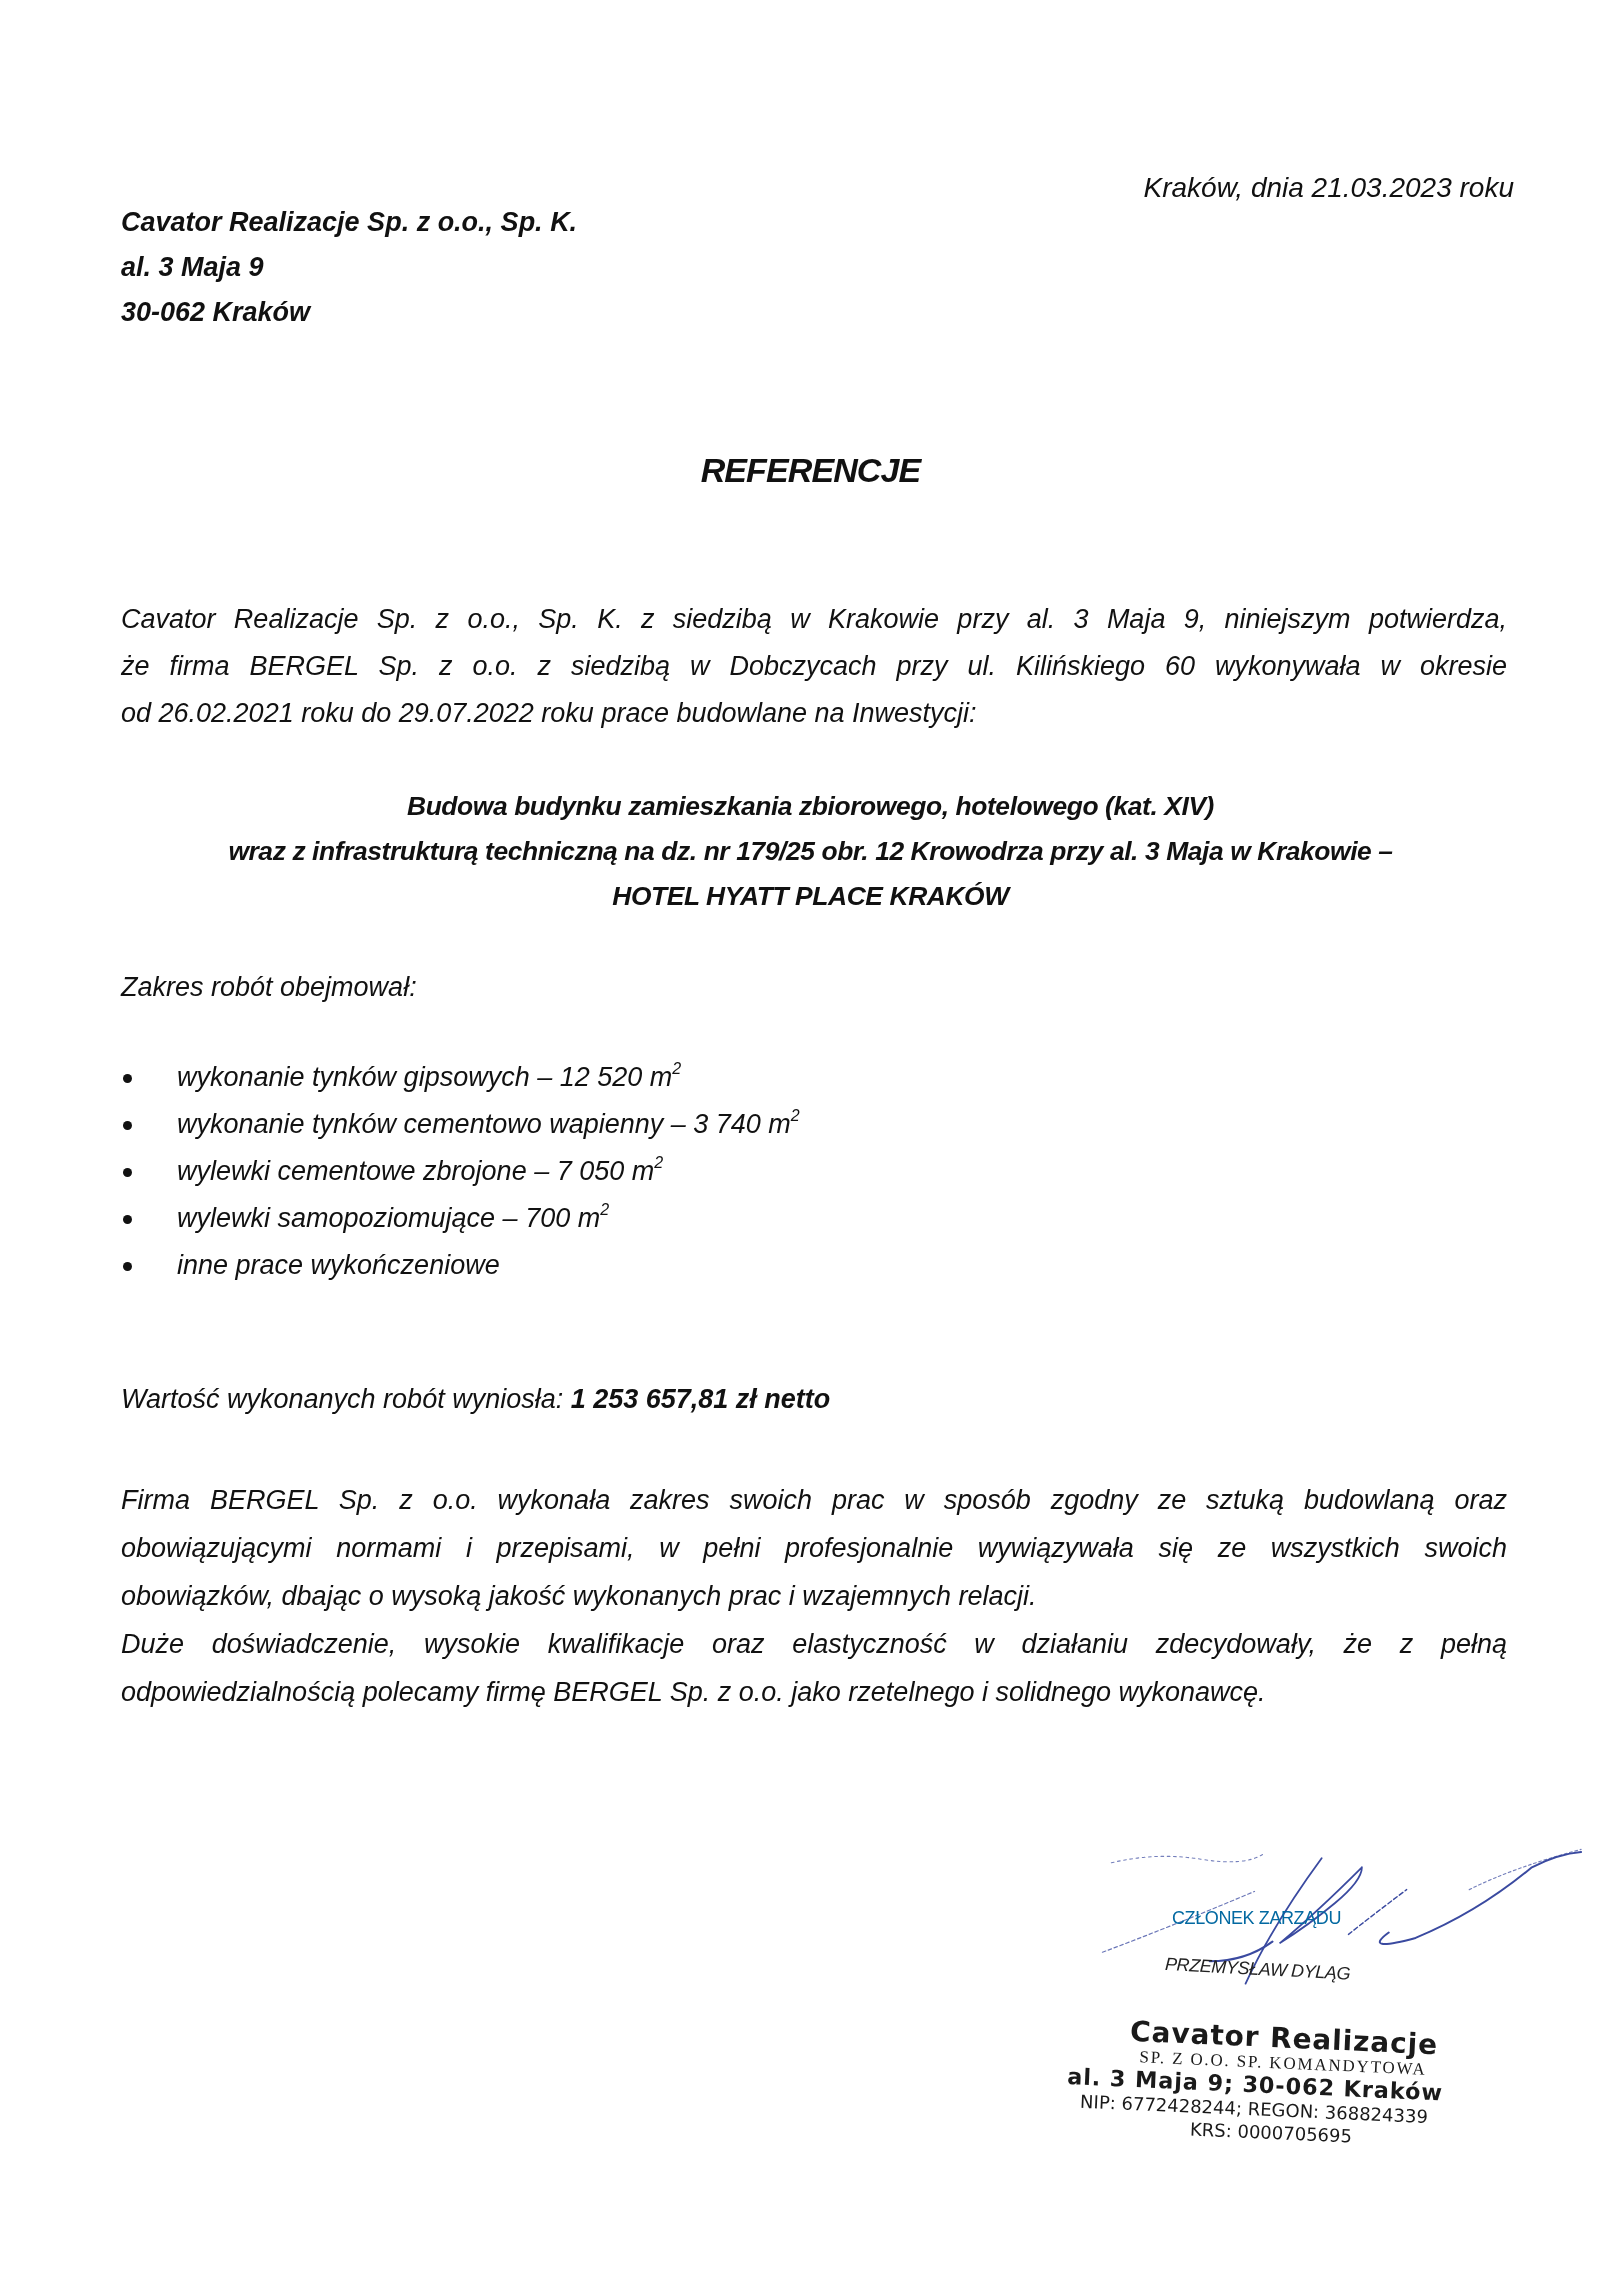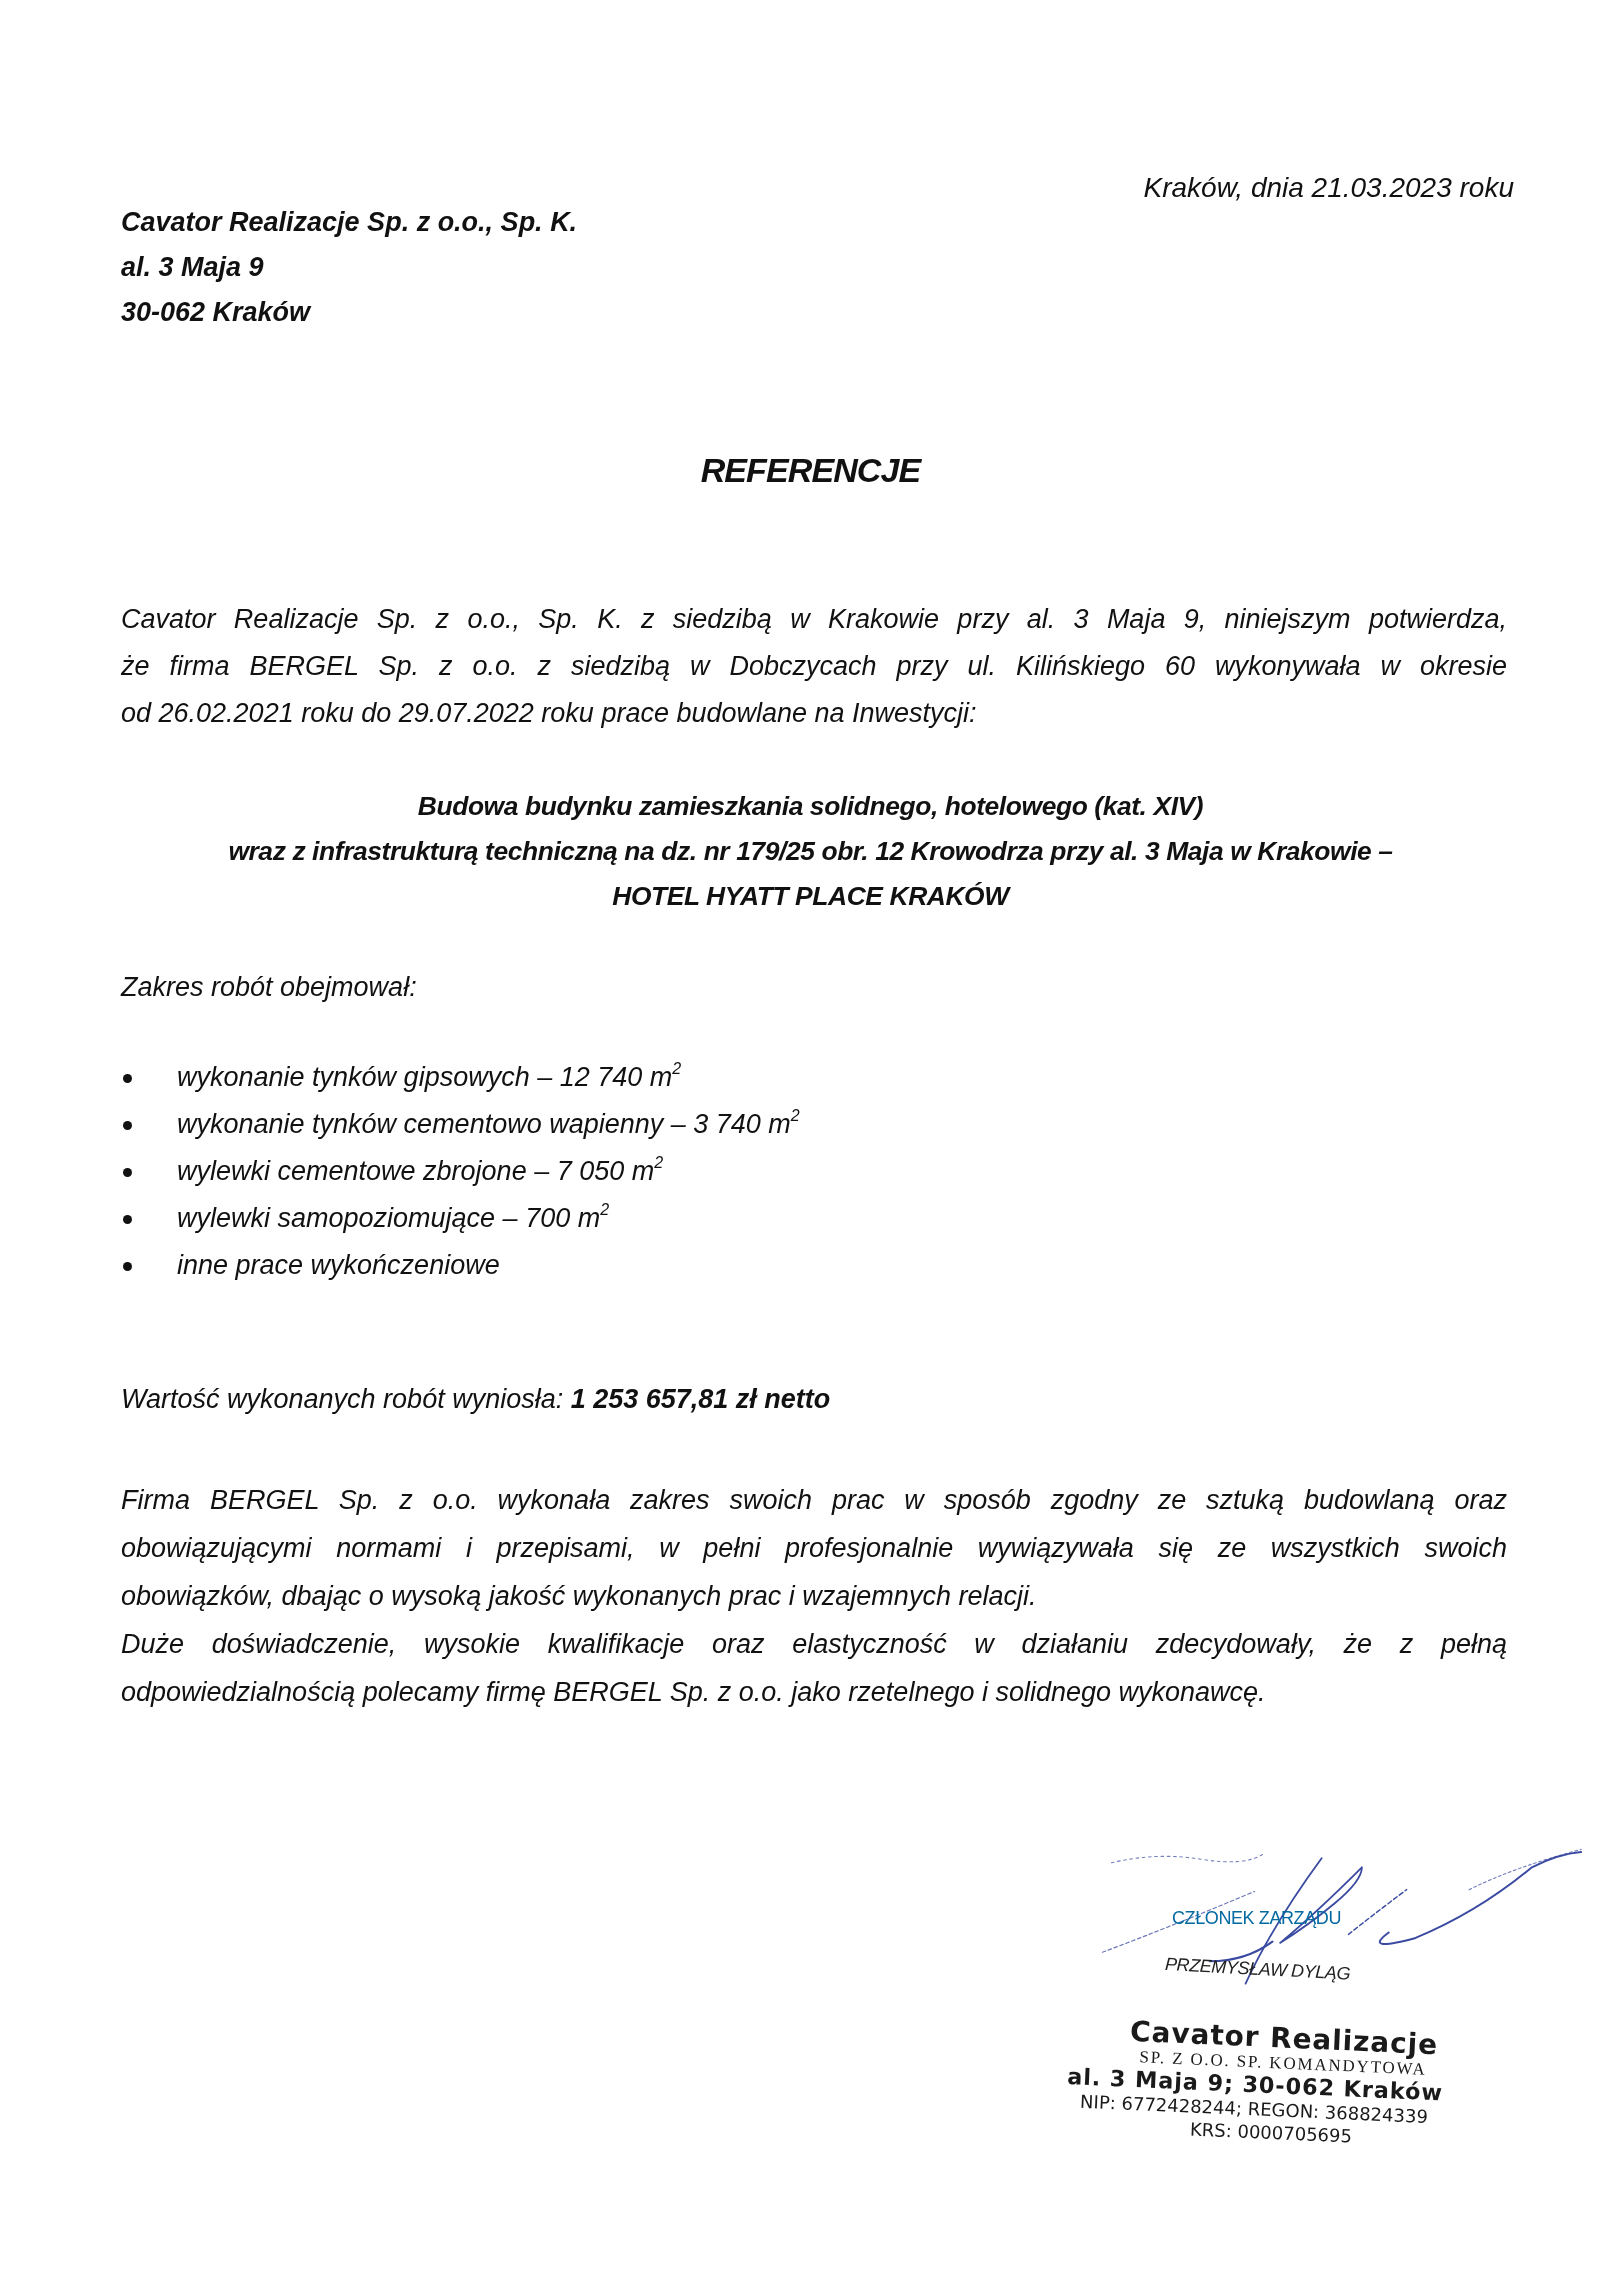--- a/index.html
+++ b/index.html
@@ -63,29 +63,29 @@
 
   <div id="title" class="abs">REFERENCJE</div>
 
   <div id="intro" class="abs">
     <span class="line">Cavator Realizacje Sp. z o.o., Sp. K. z siedzibą w Krakowie przy al. 3 Maja 9, niniejszym potwierdza,</span>
     <span class="line">że firma BERGEL Sp. z o.o. z siedzibą w Dobczycach przy ul. Kilińskiego 60 wykonywała w okresie</span>
     <span class="line last">od 26.02.2021 roku do 29.07.2022 roku prace budowlane na Inwestycji:</span>
   </div>
 
   <div id="investment" class="abs">
-    <div>Budowa budynku zamieszkania solidnego, hotelowego (kat. XIV)</div>
+    <div>Budowa budynku zamieszkania zbiorowego, hotelowego (kat. XIV)</div>
     <div>wraz z infrastrukturą techniczną na dz. nr 179/25 obr. 12 Krowodrza przy al. 3 Maja w Krakowie –</div>
     <div>HOTEL HYATT PLACE KRAKÓW</div>
   </div>
 
   <div id="scope-label" class="abs">Zakres robót obejmował:</div>
 
   <ul id="scope-list" class="abs">
-    <li><span class="bullet"></span><span>wykonanie tynków gipsowych – 12 740 m</span><sup>2</sup></li>
+    <li><span class="bullet"></span><span>wykonanie tynków gipsowych – 12 520 m</span><sup>2</sup></li>
     <li><span class="bullet"></span><span>wykonanie tynków cementowo wapienny – 3 740 m</span><sup>2</sup></li>
     <li><span class="bullet"></span><span>wylewki cementowe zbrojone – 7 050 m</span><sup>2</sup></li>
     <li><span class="bullet"></span><span>wylewki samopoziomujące – 700 m</span><sup>2</sup></li>
     <li><span class="bullet"></span><span>inne prace wykończeniowe</span><sup></sup></li>
   </ul>
 
   <div id="value-line" class="abs">
     <span>Wartość wykonanych robót wyniosła: </span><span class="b">1 253 657,81 zł netto</span>
   </div>
 

